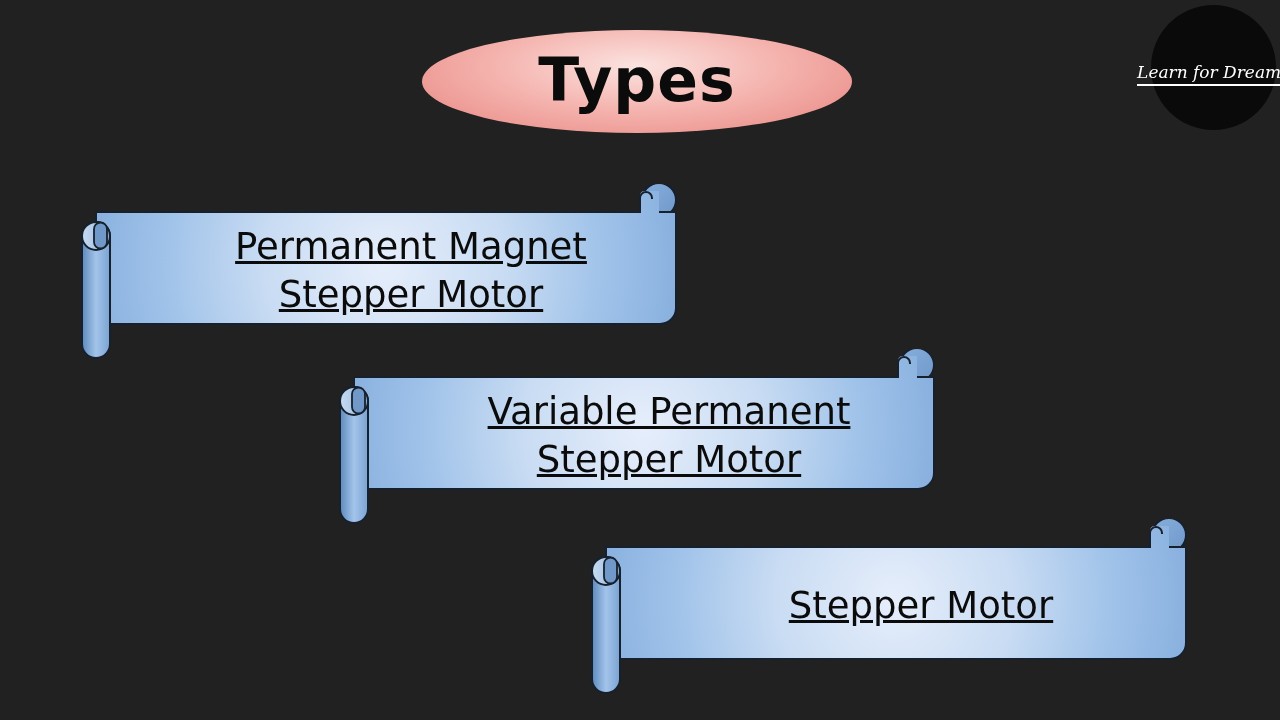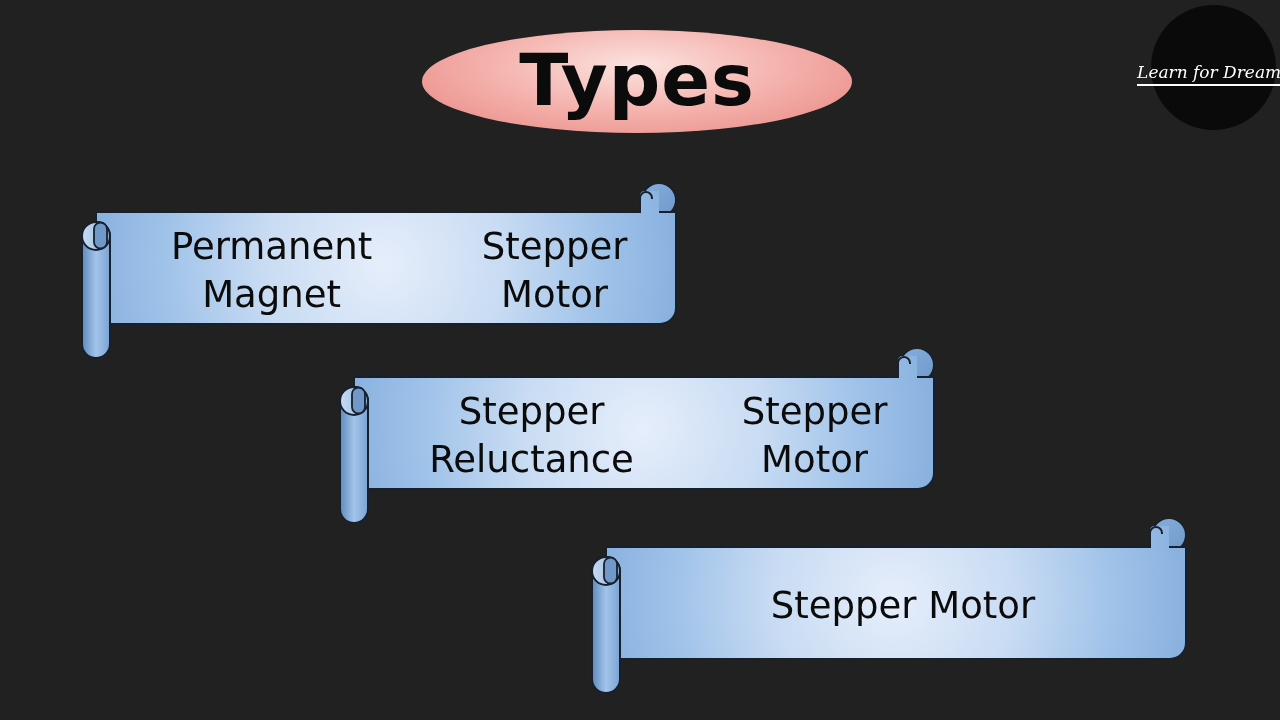--- a/index.html
+++ b/index.html
@@ -34,43 +34,43 @@
     position:absolute;left:422px;top:30px;width:430px;height:103px;
     border-radius:50%;
     background:radial-gradient(ellipse at 50% 35%,
       var(--title-fill-light) 0%,
       var(--title-fill-mid) 45%,
       var(--title-fill) 70%,
       var(--title-fill-deep) 100%);
     display:flex;align-items:center;justify-content:center;
   }
   .title-badge .label{
-    font-size:72px;font-weight:bold;color:var(--ink);
+    font-size:60px;font-weight:bold;color:var(--ink);
     letter-spacing:1px;transform:translateY(-2px);
   }
   
   .logo{
     position:absolute;left:1151px;top:5px;width:125px;height:125px;
     border-radius:50%;background:var(--logo-bg);
     display:flex;align-items:center;justify-content:center;overflow:visible;
   }
   .logo .logo-text{
     font-family:"DejaVu Serif",serif;font-style:italic;
     font-size:17px;color:var(--logo-text);white-space:nowrap;
     border-bottom:2px solid var(--logo-text);padding-bottom:2px;
     transform:translateY(6px);
   }
   
   .banner{position:absolute;width:612px;height:176px;}
   .banner svg{position:absolute;left:0;top:0;width:612px;height:176px;display:block;}
   .banner .banner-text{
-    position:absolute;left:32px;top:28px;width:566px;height:112px;
-    display:flex;flex-direction:row;align-items:center;justify-content:center;
+    position:absolute;left:50px;top:28px;width:566px;height:112px;
+    display:flex;flex-direction:column;align-items:center;justify-content:center;
     padding-top:6px;
-    font-size:37px;line-height:48px;color:var(--ink);text-align:center;
+    font-size:37px;line-height:48px;color:var(--ink);text-align:center;text-decoration:underline;
   }
   .banner-1{left:78px;top:184px;}
   .banner-2{left:336px;top:349px;}
   .banner-3{left:588px;top:519px;}
   .shape-stroke{stroke:var(--outline);stroke-width:2;stroke-linejoin:round;}
   .defs-holder{position:absolute;width:0;height:0;overflow:hidden;}
 </style>
 </head>
 <body>
 
@@ -129,21 +129,21 @@
     <svg viewBox="0 0 612 176">
       <circle class="shape-stroke" cx="581" cy="16" r="17" fill="url(#curlGrad)"></circle>
       <path class="shape-stroke" d="M18 28 H598 V124 A16 16 0 0 1 582 140 H18 Z" fill="url(#bodyGrad)"></path>
       <path d="M562 30 V12 Q562 7 567 7 H581 V30 Z" fill="url(#bodyGrad)"></path>
       <path class="shape-stroke" d="M562 29 V14 a6 6 0 0 1 12 0 v1" fill="none"></path>
       <rect class="shape-stroke" x="4" y="38" width="28" height="136" rx="14" fill="url(#rollGrad)"></rect>
       <circle class="shape-stroke" cx="18" cy="52" r="14" fill="url(#rollTopGrad)"></circle>
       <rect x="16" y="38.5" width="13" height="26" rx="6.5" fill="var(--curl-fill,#7099c9)" stroke="var(--outline,#17212e)" stroke-width="1.8"></rect>
     </svg>
     <div class="banner-text">
-      <span>Stepper Reluctance</span>
+      <span>Variable Permanent</span>
       <span>Stepper Motor</span>
     </div>
   </div>
 
   <div class="banner banner-3">
     <svg viewBox="0 0 612 176">
       <circle class="shape-stroke" cx="581" cy="16" r="17" fill="url(#curlGrad)"></circle>
       <path class="shape-stroke" d="M18 28 H598 V124 A16 16 0 0 1 582 140 H18 Z" fill="url(#bodyGrad)"></path>
       <path d="M562 30 V12 Q562 7 567 7 H581 V30 Z" fill="url(#bodyGrad)"></path>
       <path class="shape-stroke" d="M562 29 V14 a6 6 0 0 1 12 0 v1" fill="none"></path>

